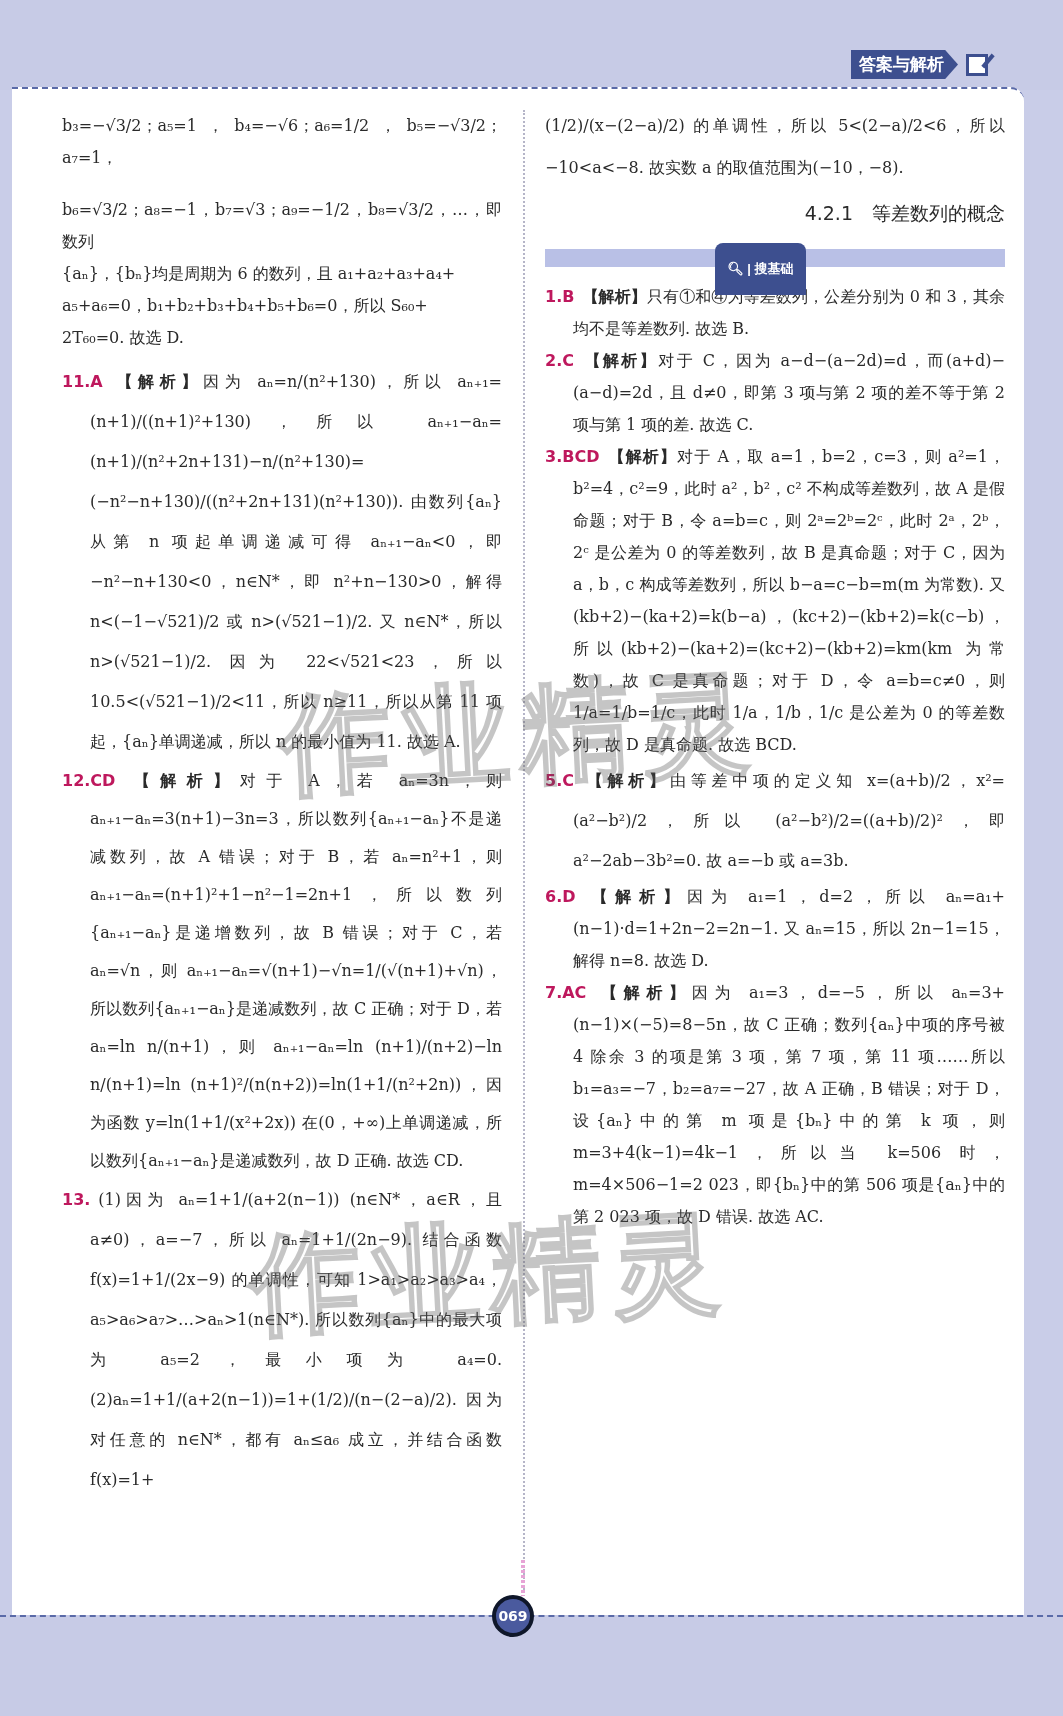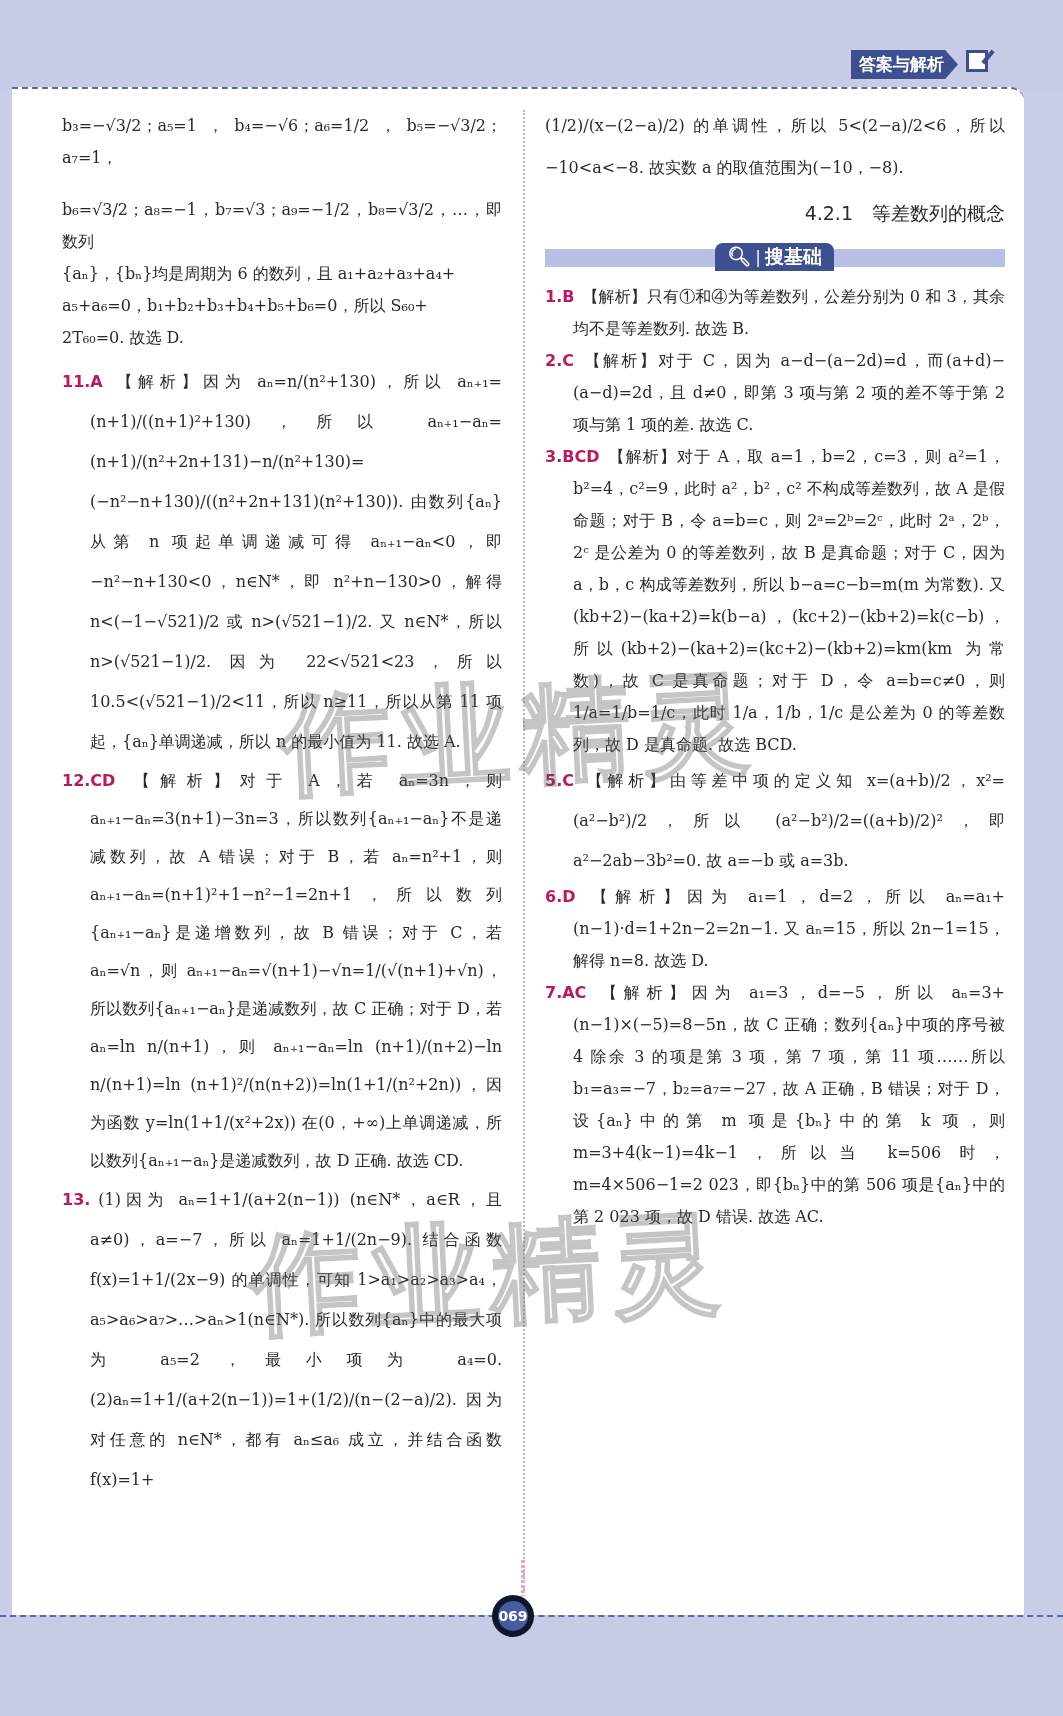--- a/index.html
+++ b/index.html
@@ -1,38 +1,38 @@
 <!DOCTYPE html>
 <html><head>
 <meta charset="utf-8">
 <style>
   html,body{margin:0;padding:0;}
   body{width:1063px;height:1716px;background:#c9cde8;position:relative;overflow:hidden;font-family:"DejaVu Serif","Liberation Serif",serif;color:#2a2a2a;}
   .top-band{position:absolute;left:0;top:0;width:1063px;height:90px;background:#c7cbe6;}
-  .header-tag{position:absolute;top:50px;right:75px;display:flex;align-items:flex-start;gap:8px;}
+  .header-tag{position:absolute;top:50px;right:75px;display:flex;align-items:center;gap:8px;}
   .tag-label{background:#3d4f8f;color:#fff;font-family:"DejaVu Sans","Liberation Sans",sans-serif;font-weight:bold;font-size:17px;padding:3px 14px 3px 8px;clip-path:polygon(0 0,88% 0,100% 50%,88% 100%,0 100%);}
   .tag-icon{width:22px;height:22px;border:3px solid #3d4f8f;box-sizing:border-box;position:relative;background:#fff;}
   .tag-icon:after{content:"";position:absolute;right:-5px;top:-4px;width:4px;height:16px;background:#3d4f8f;transform:rotate(40deg);}
   .page{position:absolute;left:12px;top:87px;width:1012px;height:1528px;background:#fff;border-top:2px dashed #5a6aa8;border-radius:0 14px 0 0;}
   .bottom-band{position:absolute;left:0;top:1615px;width:1063px;height:101px;background:#c7cbe6;border-top:2px dashed #5a6aa8;}
-  .page-num{position:absolute;left:492px;top:1595px;width:42px;height:42px;border-radius:50%;background:#4a5a9e;border:6px solid #0f172a;color:#fff;font-family:"DejaVu Sans","Liberation Sans",sans-serif;font-weight:bold;font-size:14px;display:flex;align-items:center;justify-content:center;box-sizing:border-box;}
+  .page-num{position:absolute;left:492px;top:1595px;width:42px;height:42px;border-radius:50%;background:#4a5a9e;border:4px solid #0f172a;color:#fff;font-family:"DejaVu Sans","Liberation Sans",sans-serif;font-weight:bold;font-size:14px;display:flex;align-items:center;justify-content:center;box-sizing:border-box;}
   .divider{position:absolute;left:523px;top:110px;width:0;height:1480px;border-left:2px dotted #b5b5c8;}
   .divider-pink{position:absolute;left:521px;top:1560px;width:4px;height:36px;background:repeating-linear-gradient(#e7a4d6 0 3px,transparent 3px 5px);}
   .col{position:absolute;font-size:16px;line-height:32px;}
   .col-left{left:62px;top:110px;width:440px;}
   .col-right{left:545px;top:105px;width:460px;}
   .p{margin:0;text-align:justify;}
   .item{display:block;margin:0;text-indent:-28px;padding-left:28px;}
   .num{font-family:"DejaVu Sans","Liberation Sans",sans-serif;font-weight:bold;color:#be185d;margin-right:8px;}
-  .tag{font-family:"DejaVu Sans","Liberation Sans",sans-serif;font-weight:normal;margin-top:27px;}
+  .tag{font-family:"DejaVu Sans","Liberation Sans",sans-serif;font-weight:bold;margin-top:27px;}
   .h2{text-align:center;font-family:"DejaVu Sans","Liberation Sans",sans-serif;font-weight:bold;font-size:24px;margin:18px 0 10px;}
   .h3{text-align:right;font-family:"DejaVu Sans","Liberation Sans",sans-serif;font-size:19px;margin:8px 0 14px;}
   .banner{position:relative;height:26px;margin:4px 0 12px;}
   .banner-bar{position:absolute;left:0;right:0;top:6px;height:18px;background:#b9c0e6;}
-  .banner-label{position:absolute;left:37%;top:0;background:#3d4f8f;color:#fff;font-family:Liberation Serif, serif;font-weight:bold;font-size:19px;padding:0 12px;height:28px;line-height:28px;border-radius:8px 8px 0 0;}
+  .banner-label{position:absolute;left:37%;top:0;background:#3d4f8f;color:#fff;font-family:Liberation Sans, sans-serif;font-weight:bold;font-size:13px;padding:12px 12px;height:28px;line-height:28px;border-radius:8px 8px 0 0;}
   .watermark{position:absolute;font-family:"DejaVu Sans",sans-serif;font-size:110px;font-weight:bold;color:transparent;-webkit-text-stroke:2px rgba(90,90,90,0.35);letter-spacing:10px;transform:rotate(-3deg);pointer-events:none;}
 </style>
 </head>
 <body>
 
 <div class="top-band"></div>
 <div class="header-tag">
   <span class="tag-label">答案与解析</span>
   <span class="tag-icon"></span>
 </div>

